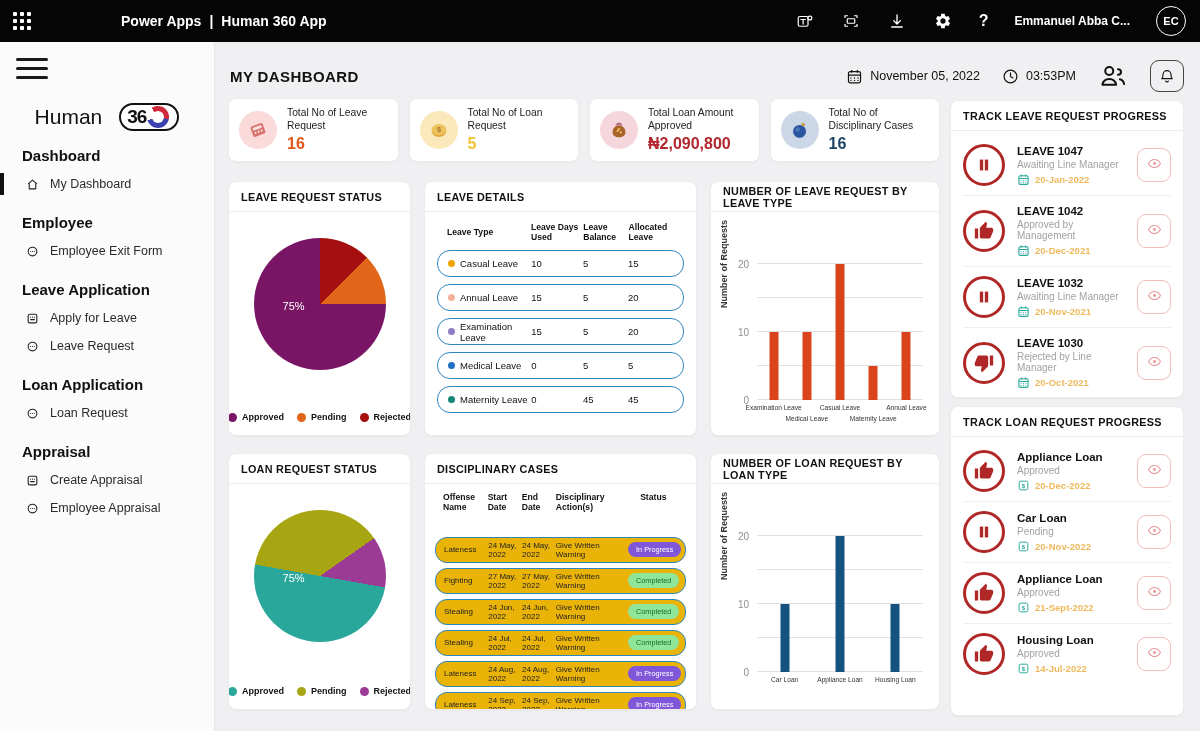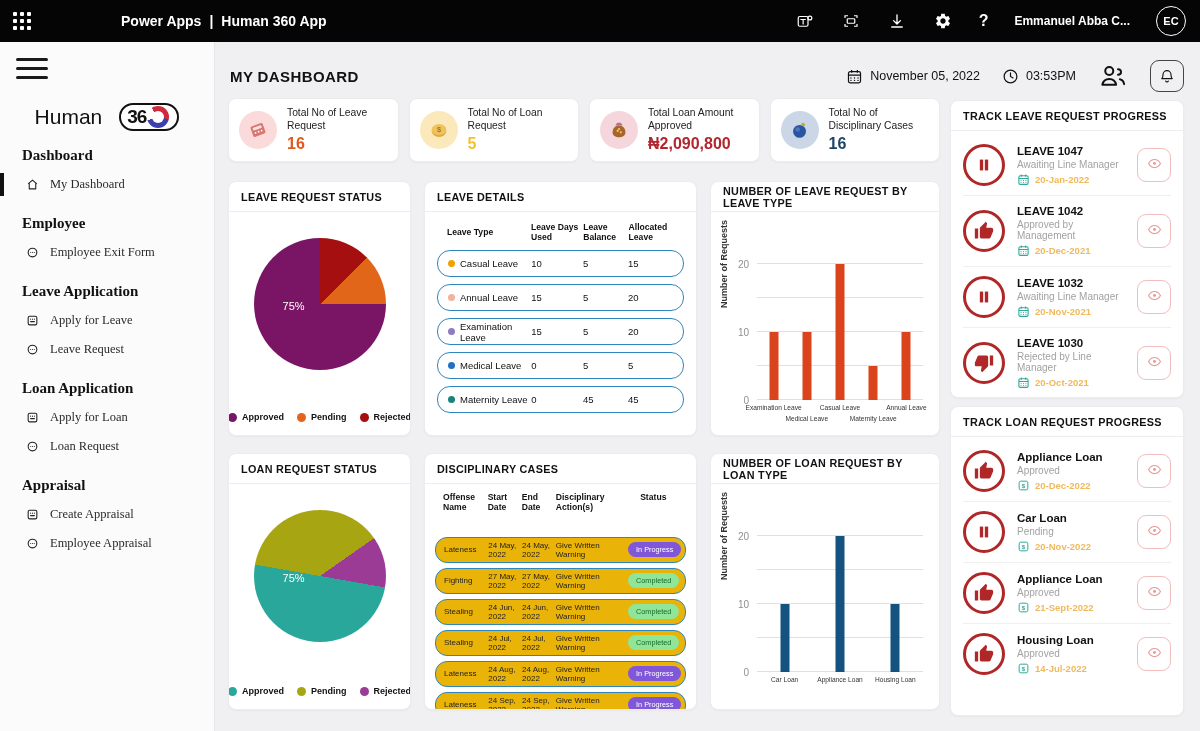--- a/index.html
+++ b/index.html
@@ -21,21 +21,21 @@
   
   .sidebar { position:absolute; top:42px; left:0; width:215px; bottom:0; background:#fbfbfc; border-right:1px solid #e6e6e8; }
   .hamburger { margin:16px 0 0 16px; width:32px; cursor:pointer; }
   .hamburger div { height:3px; background:#1a1a1a; border-radius:2px; margin:6px 0; }
   .logo { display:flex; align-items:center; justify-content:center; gap:17px; margin-top:24px; }
   .logo-text { font-size:21px; color:#111; }
   .logo-badge { display:flex; align-items:center; border:2.5px solid #111; border-radius:20px; padding:1px 8px 1px 6px; gap:1px; background:#fff;text-align:center; }
   .logo-badge b { font-size:19px; letter-spacing:-1px; color:#111; }
   .logo-o { width:22px; height:22px; border-radius:50%; background:conic-gradient(from -35deg, #cf2a3a 0 38%, #3c3fae 38% 80%, #ffffff 80% 100%); position:relative; }
   .logo-o::after { content:""; position:absolute; inset:5px; background:#fff; border-radius:50%; }
-  .nav { margin-top:10px;font-family:Liberation Serif, serif; }
+  .nav { margin-top:10px; }
   .nav-title { font-size:15px; font-weight:bold; color:#111; margin:16px 0 6px 22px; }
   .nav-item { position:relative; display:flex; align-items:center; gap:11px; padding:7px 0 7px 26px; font-size:12.5px; color:#2b2b2b; cursor:pointer; }
   .nav-item svg { width:13px; height:13px; flex:0 0 13px; }
   .nav-item.active::before { content:""; position:absolute; left:0; top:3px; bottom:3px; width:4px; background:#111; }
 
   
   .main { position:absolute; top:42px; left:215px; right:0; bottom:0; background:#f0f0f2; }
   .hdr { position:absolute; top:16px; left:15px; right:16px; height:36px; display:flex; align-items:center; }
   .hdr-title { font-size:15px; font-weight:bold; letter-spacing:.4px; color:#111; }
   .hdr-right { margin-left:auto; display:flex; align-items:center; gap:22px; }
@@ -217,29 +217,20 @@
               <circle cx="12" cy="12" r="8"></circle>
               <path d="M8.7 12h.01M12 12h.01M15.3 12h.01" stroke-linecap="round"></path>
             </svg>
           </span>
           <span class="nav-label">Leave Request</span>
         </div>
         <div class="nav-title">Loan Application</div>
         <div class="nav-item">
           <span>
             <svg viewBox="0 0 24 24" fill="none" stroke="#222" stroke-width="2" style="width: 13px; height: 13px; display: block;">
-              <rect x="4" y="4" width="16" height="16" rx="3"></rect>
-              <path d="M8.5 9.5h.01M12 9.5h.01M15.5 9.5h.01M8.5 14h7" stroke-linecap="round"></path>
-            </svg>
-          </span>
-          <span class="nav-label">Apply for Loan</span>
-        </div>
-        <div class="nav-item">
-          <span>
-            <svg viewBox="0 0 24 24" fill="none" stroke="#222" stroke-width="2" style="width: 13px; height: 13px; display: block;">
               <circle cx="12" cy="12" r="8"></circle>
               <path d="M8.7 12h.01M12 12h.01M15.3 12h.01" stroke-linecap="round"></path>
             </svg>
           </span>
           <span class="nav-label">Loan Request</span>
         </div>
         <div class="nav-title">Appraisal</div>
         <div class="nav-item">
           <span>
             <svg viewBox="0 0 24 24" fill="none" stroke="#222" stroke-width="2" style="width: 13px; height: 13px; display: block;">

